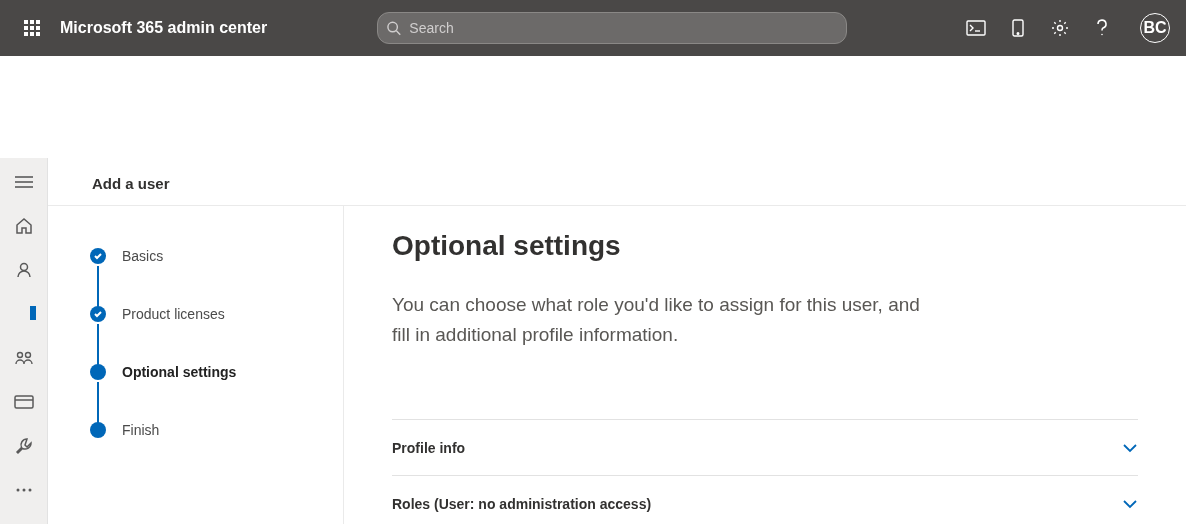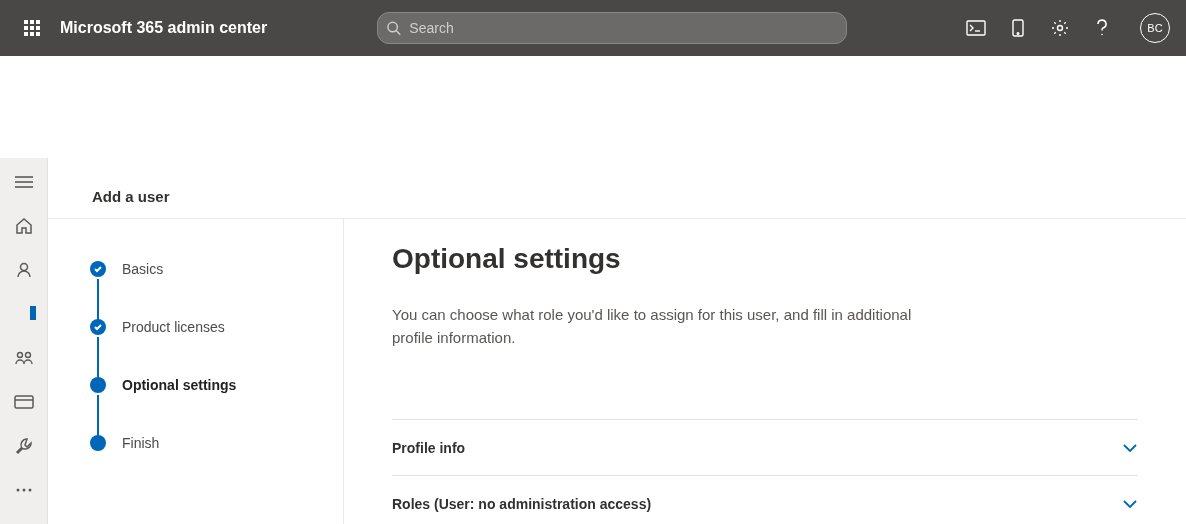--- a/index.html
+++ b/index.html
@@ -26,21 +26,21 @@
   background:transparent; border:none; outline:none; color:#d0cece;
   font-size:14px; margin-left:8px; width:100%;
 }
 .search-input::placeholder { color:#d0cece; }
 .topbar-spacer { flex: 1; }
 .topbar-icons { display:flex; align-items:center; gap:18px; margin-right:8px; }
 .topbar-icons .icon-btn { width:24px; height:24px; display:flex; align-items:center; justify-content:center; cursor:pointer; color:#fff; }
 .avatar {
   width:30px; height:30px; border:1px solid #fff; border-radius:50%;
   display:flex; align-items:center; justify-content:center;
-  font-size:11px; font-weight:400; color:#fff; margin-left:8px; cursor:pointer;
+  font-size:16px; font-weight:700; color:#fff; margin-left:8px; cursor:pointer;
 }
 
 .body-row { display:flex; height:476px;align-items:flex-end; }
 
 .leftrail {
   width:48px; background:#f0efee; border-right:1px solid #e2e2e2;
   display:flex; flex-direction:column; align-items:center; padding-top:2px;
 }
 .rail-btn { width:48px; height:44px; display:flex; align-items:center; justify-content:center; cursor:pointer; color:#5a5a5a; position:relative; }
 .rail-btn.active::before {
@@ -61,21 +61,21 @@
 .step-dot {
   width:16px; height:16px; border-radius:50%; background:#0067b8; color:#fff;
   display:flex; align-items:center; justify-content:center; font-size:10px; flex-shrink:0;
 }
 .step-dot svg { stroke:#fff; fill:none; stroke-width:2; }
 .step-label { margin-left:16px; font-size:14px; color:#4b4b4b; }
 .step-item.current .step-label { font-weight:700; color:#222; }
 
 .content-col { flex:1; padding:24px 48px 0 48px; }
 .content-title { font-size:28px; font-weight:700; color:#323130; margin-bottom:28px; }
-.content-desc { font-size:15px; color:#595754; max-width:540px; line-height:1.55; margin-bottom:70px; }
+.content-desc { font-size:19px; color:#595754; max-width:540px; line-height:1.55; margin-bottom:70px; }
 
 .accordion { border-top:1px solid #e2e2e2; }
 .accordion-item { border-bottom:1px solid #e2e2e2; height:56px; display:flex; align-items:center; justify-content:space-between; cursor:pointer; }
 .accordion-label { font-size:14px; font-weight:600; color:#323130; }
 .chevron { color:#0067b8; }
 </style>
 </head>
 <body>
 
 <div class="topbar">

